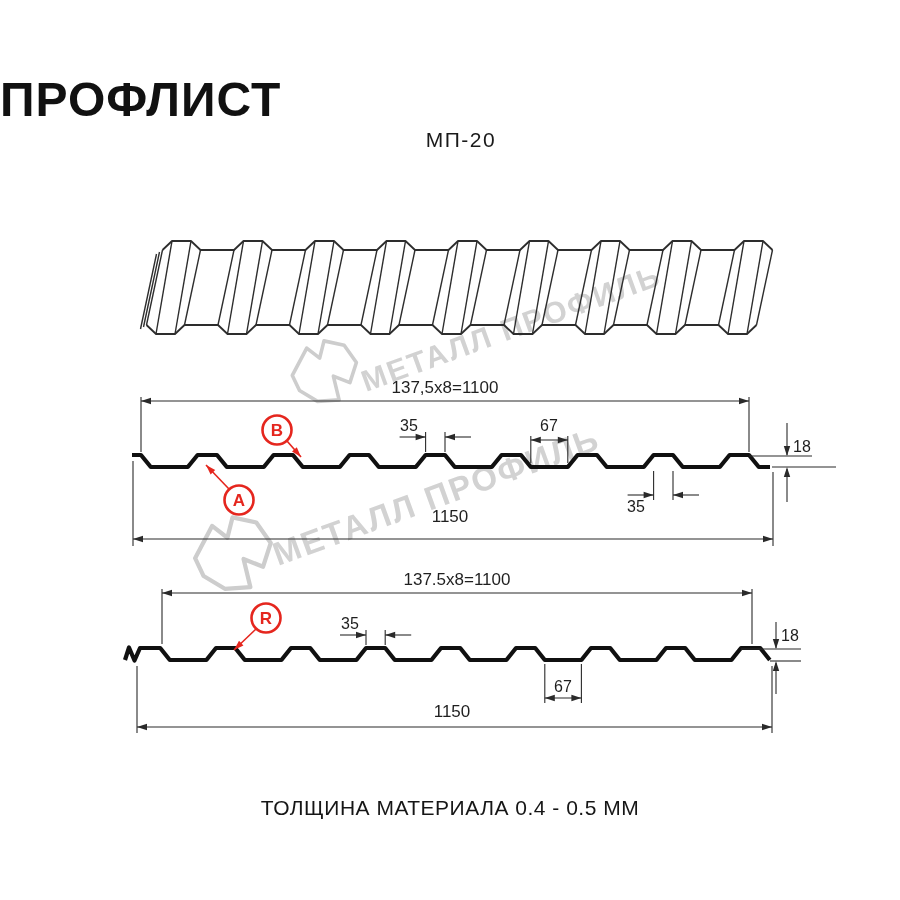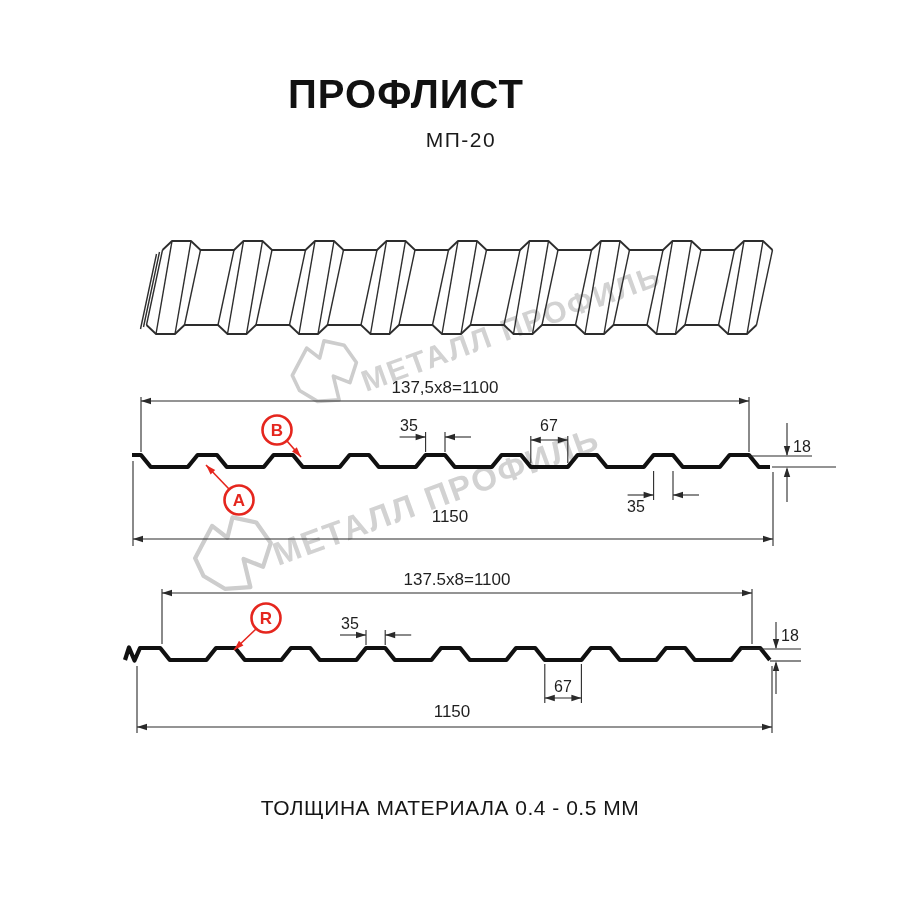--- a/index.html
+++ b/index.html
@@ -1,19 +1,19 @@
 <!DOCTYPE html>
 <html><head>
 <meta charset="utf-8">
 <style>
   html,body{margin:0;padding:0;background:#ffffff;}
   .canvas{position:relative;width:900px;height:900px;background:#ffffff;overflow:hidden;
           font-family:"Liberation Sans",sans-serif;}
-  .title{position:absolute;top:72px;left:0;width:812px;text-align:center;
-         font-size:40px;font-weight:bold;letter-spacing:1px;color:#111;}
+  .title{position:absolute;top:72px;left:0;width:812px;text-align:left;
+         font-size:48px;font-weight:bold;letter-spacing:1px;color:#111;}
   .subtitle{position:absolute;top:128px;left:0;width:900px;text-align:center;
          font-size:21px;font-weight:500;letter-spacing:1.5px;color:#1a1a1a;margin-left:11px;}
   .footer{position:absolute;top:796px;left:0;width:900px;text-align:center;
          font-size:21px;font-weight:500;letter-spacing:0.5px;color:#161616;}
   svg{position:absolute;left:0;top:0;}
   svg text{font-family:"Liberation Sans",sans-serif;}
 </style>
 </head>
 <body>
 

